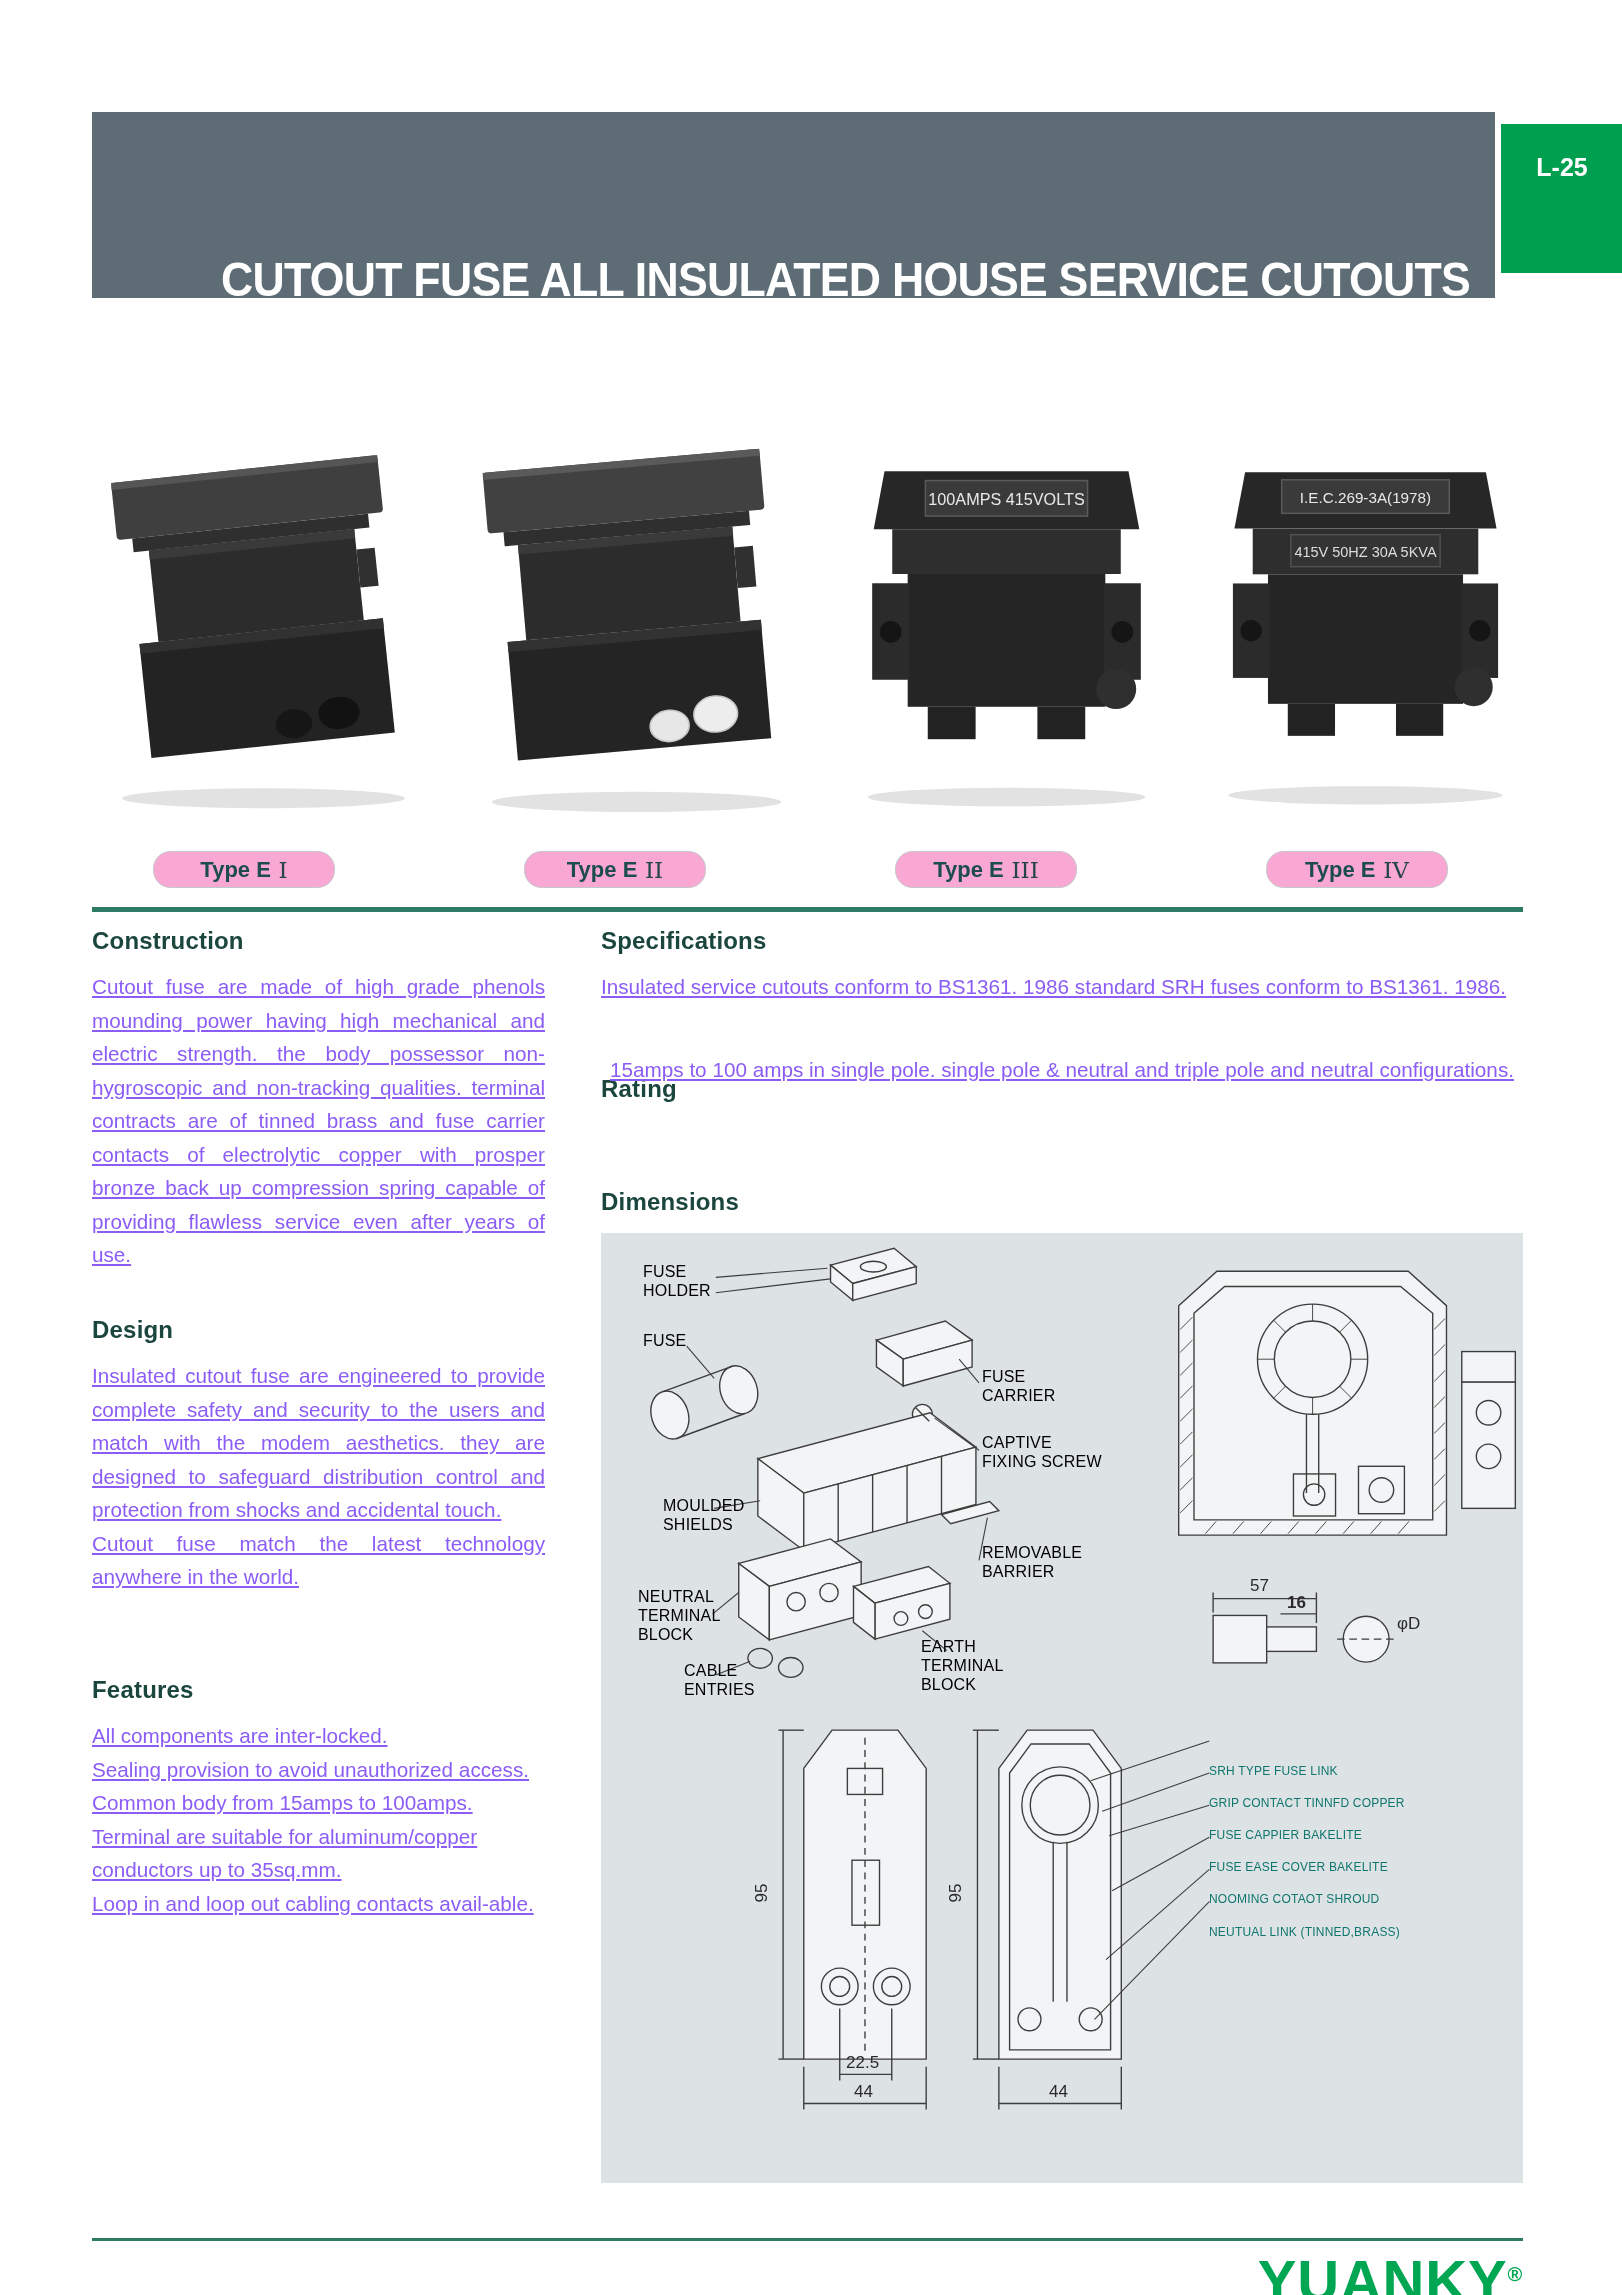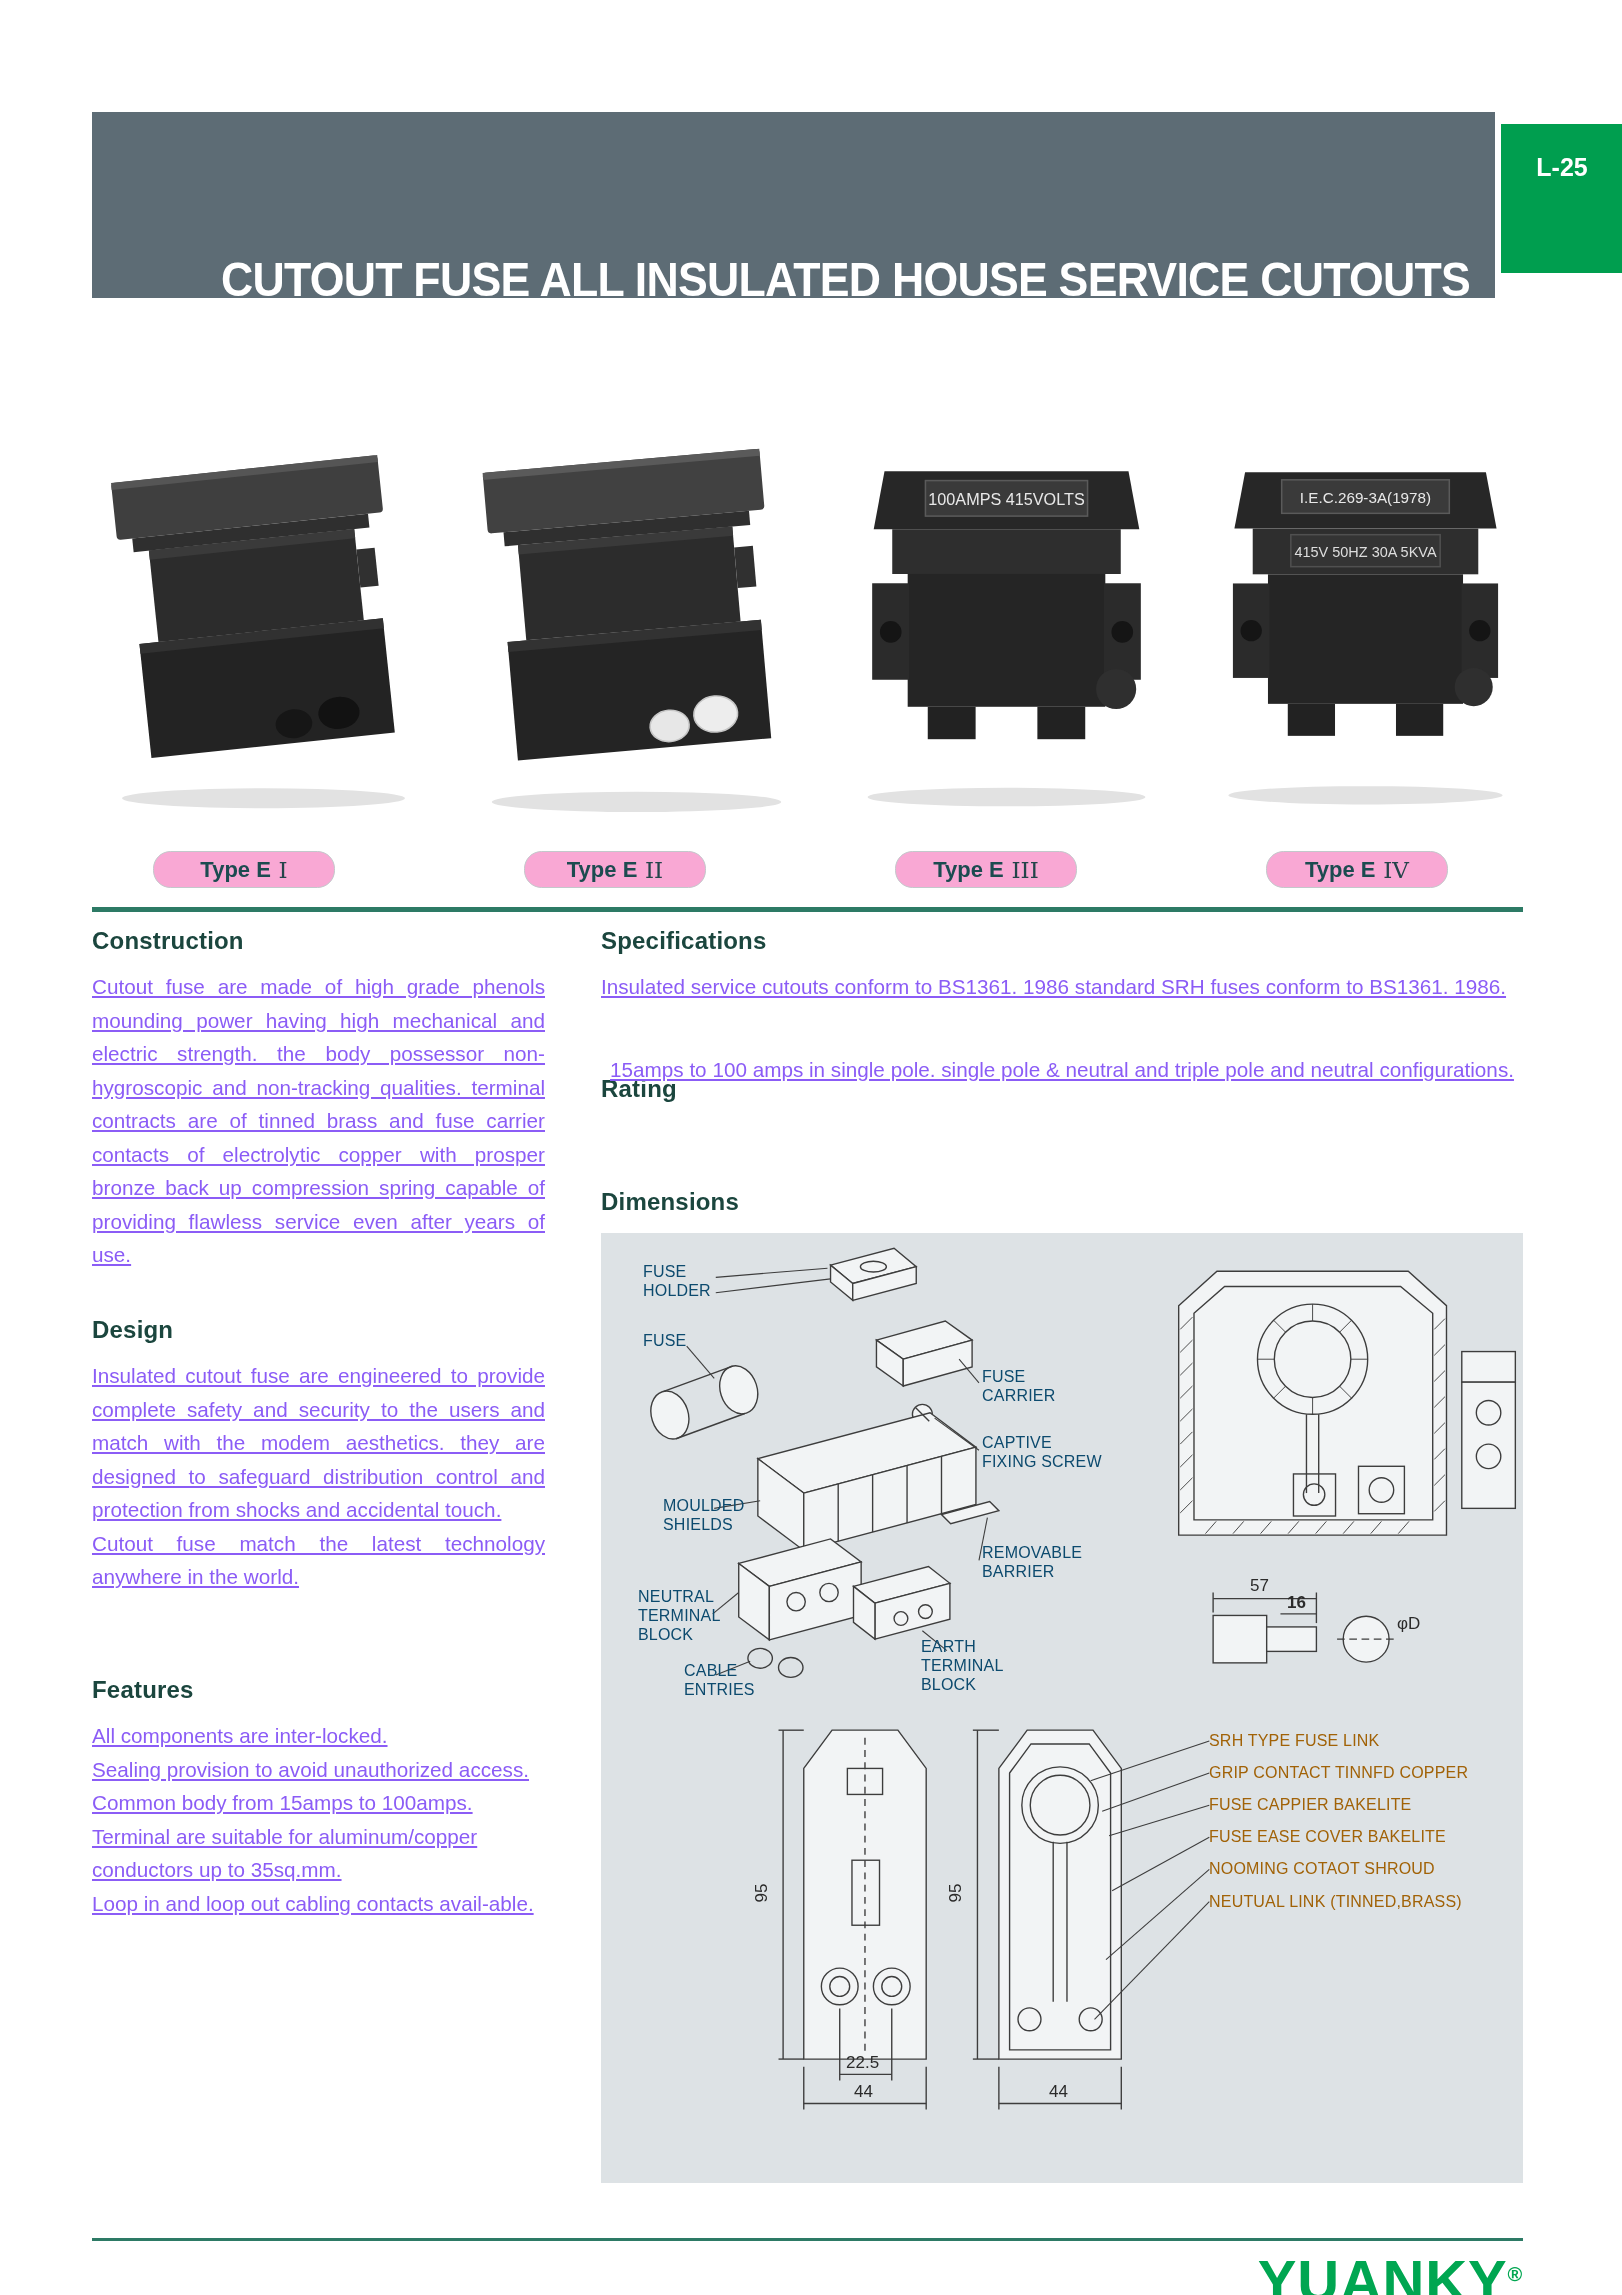--- a/index.html
+++ b/index.html
@@ -32,26 +32,26 @@
   
   .sec-h{font-size:24px;font-weight:bold;color:#1b463e;letter-spacing:0.2px;}
   .body-txt{font-size:20.7px;color:#8b5cf6;line-height:1.62;text-align:justify;text-decoration:underline;}
   .preline{white-space:pre-line;}
   .left-col{width:453px;}
 
   
   .dim-panel{left:601px;top:1233px;width:922px;height:950px;background:#dde2e5;}
   .panel-art{position:absolute;left:0;top:0;width:922px;height:950px;}
   .diagram-label{
-    position:absolute;font-size:16px;line-height:1.2;color:#0c4a6e;
+    position:absolute;font-size:16px;line-height:1.2;color:#000000;
     white-space:pre-line;letter-spacing:0.2px;
   }
   .dim-label{position:absolute;font-size:17px;color:#2b2b2b;white-space:nowrap;}
   .rot{transform:rotate(-90deg);transform-origin:center center;}
-  .callout{position:absolute;font-size:16px;color:#a16207;white-space:nowrap;letter-spacing:0.2px;}
+  .callout{position:absolute;font-size:12px;color:#0f766e;white-space:nowrap;letter-spacing:0.2px;margin-top:32px;}
 
   
   .footer-rule{left:92px;top:2238px;width:1431px;height:3.1px;background:#2d7a65;}
   .logo{right:100px;top:2247px;font-size:58px;font-weight:bold;color:#00a651;letter-spacing:0.8px;}
   .logo sup{font-size:20px;vertical-align:super;}
 </style>
 </head>
 <body>
 
 <div class="abs header-band">

